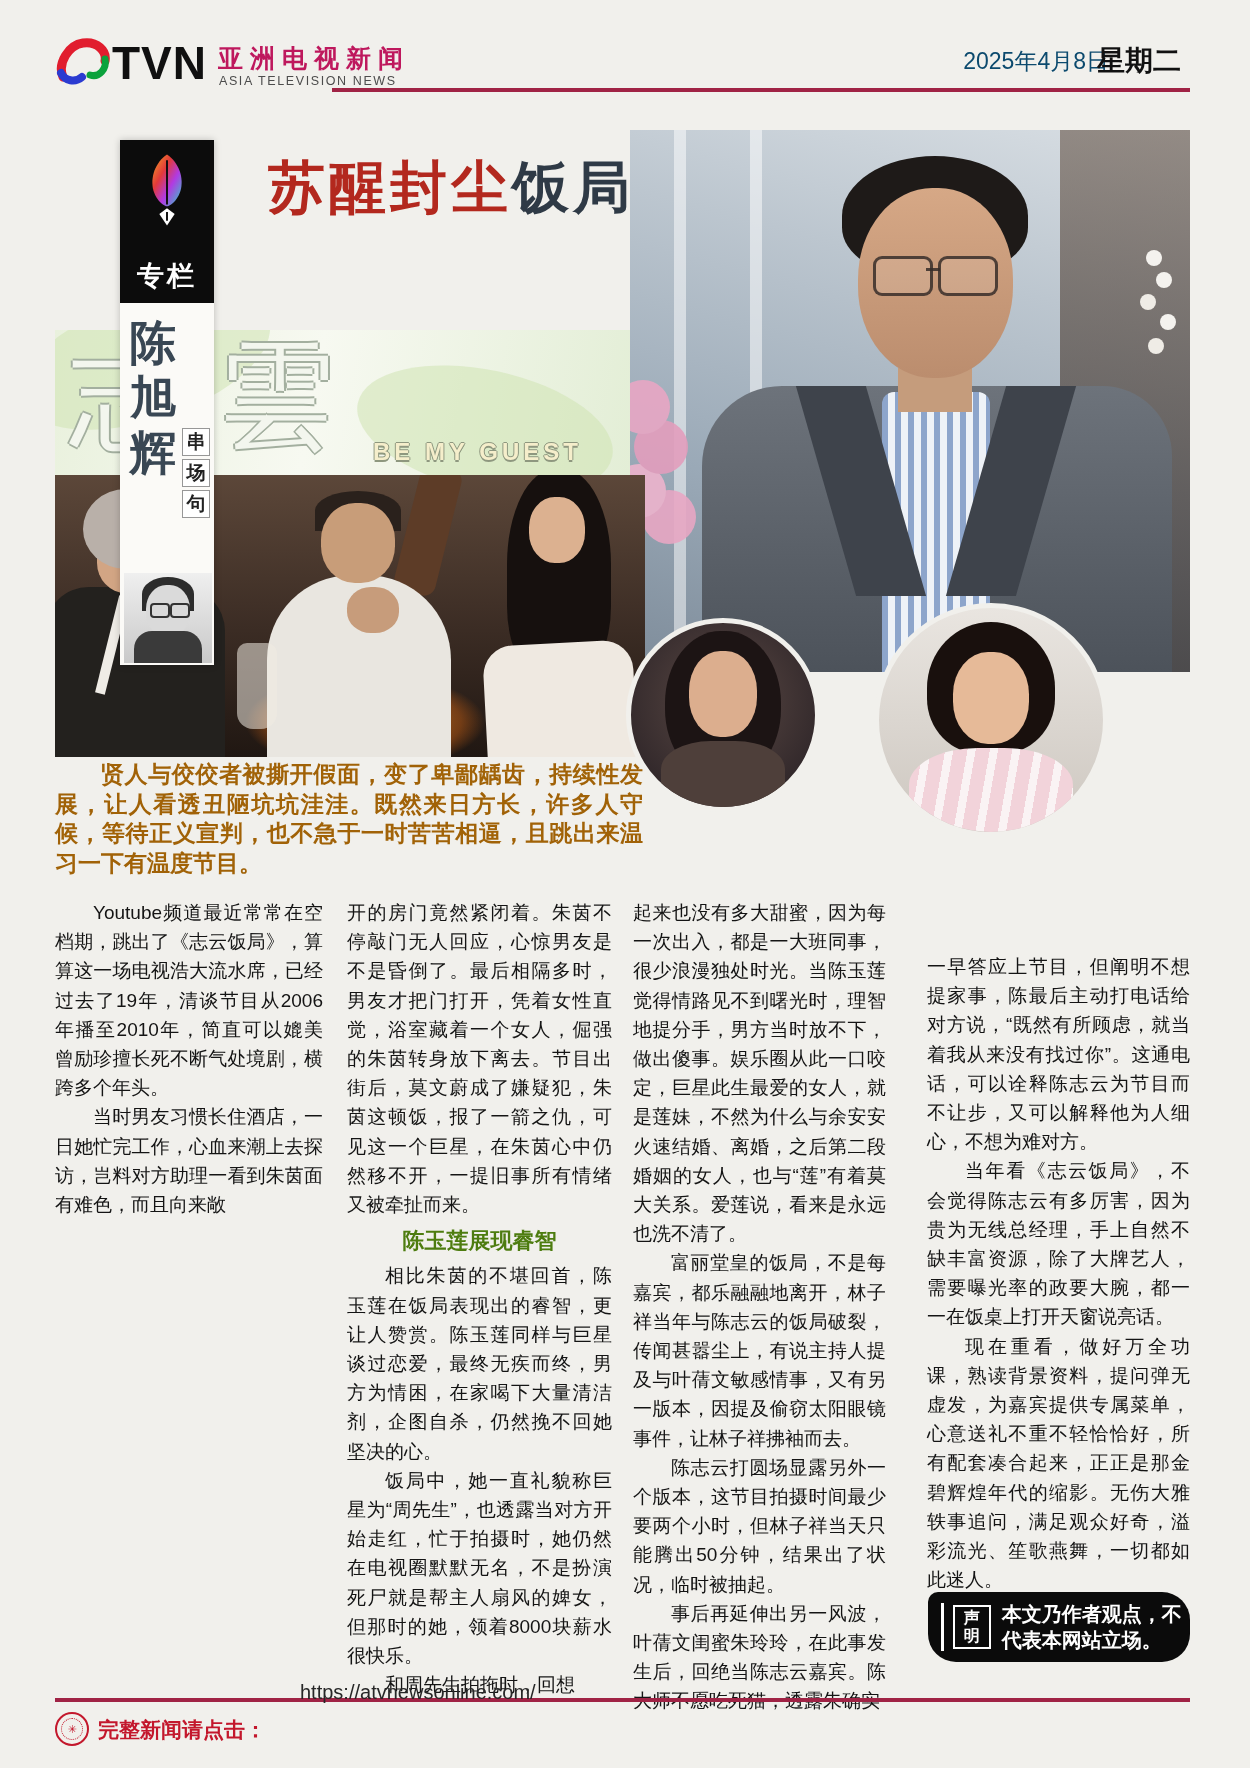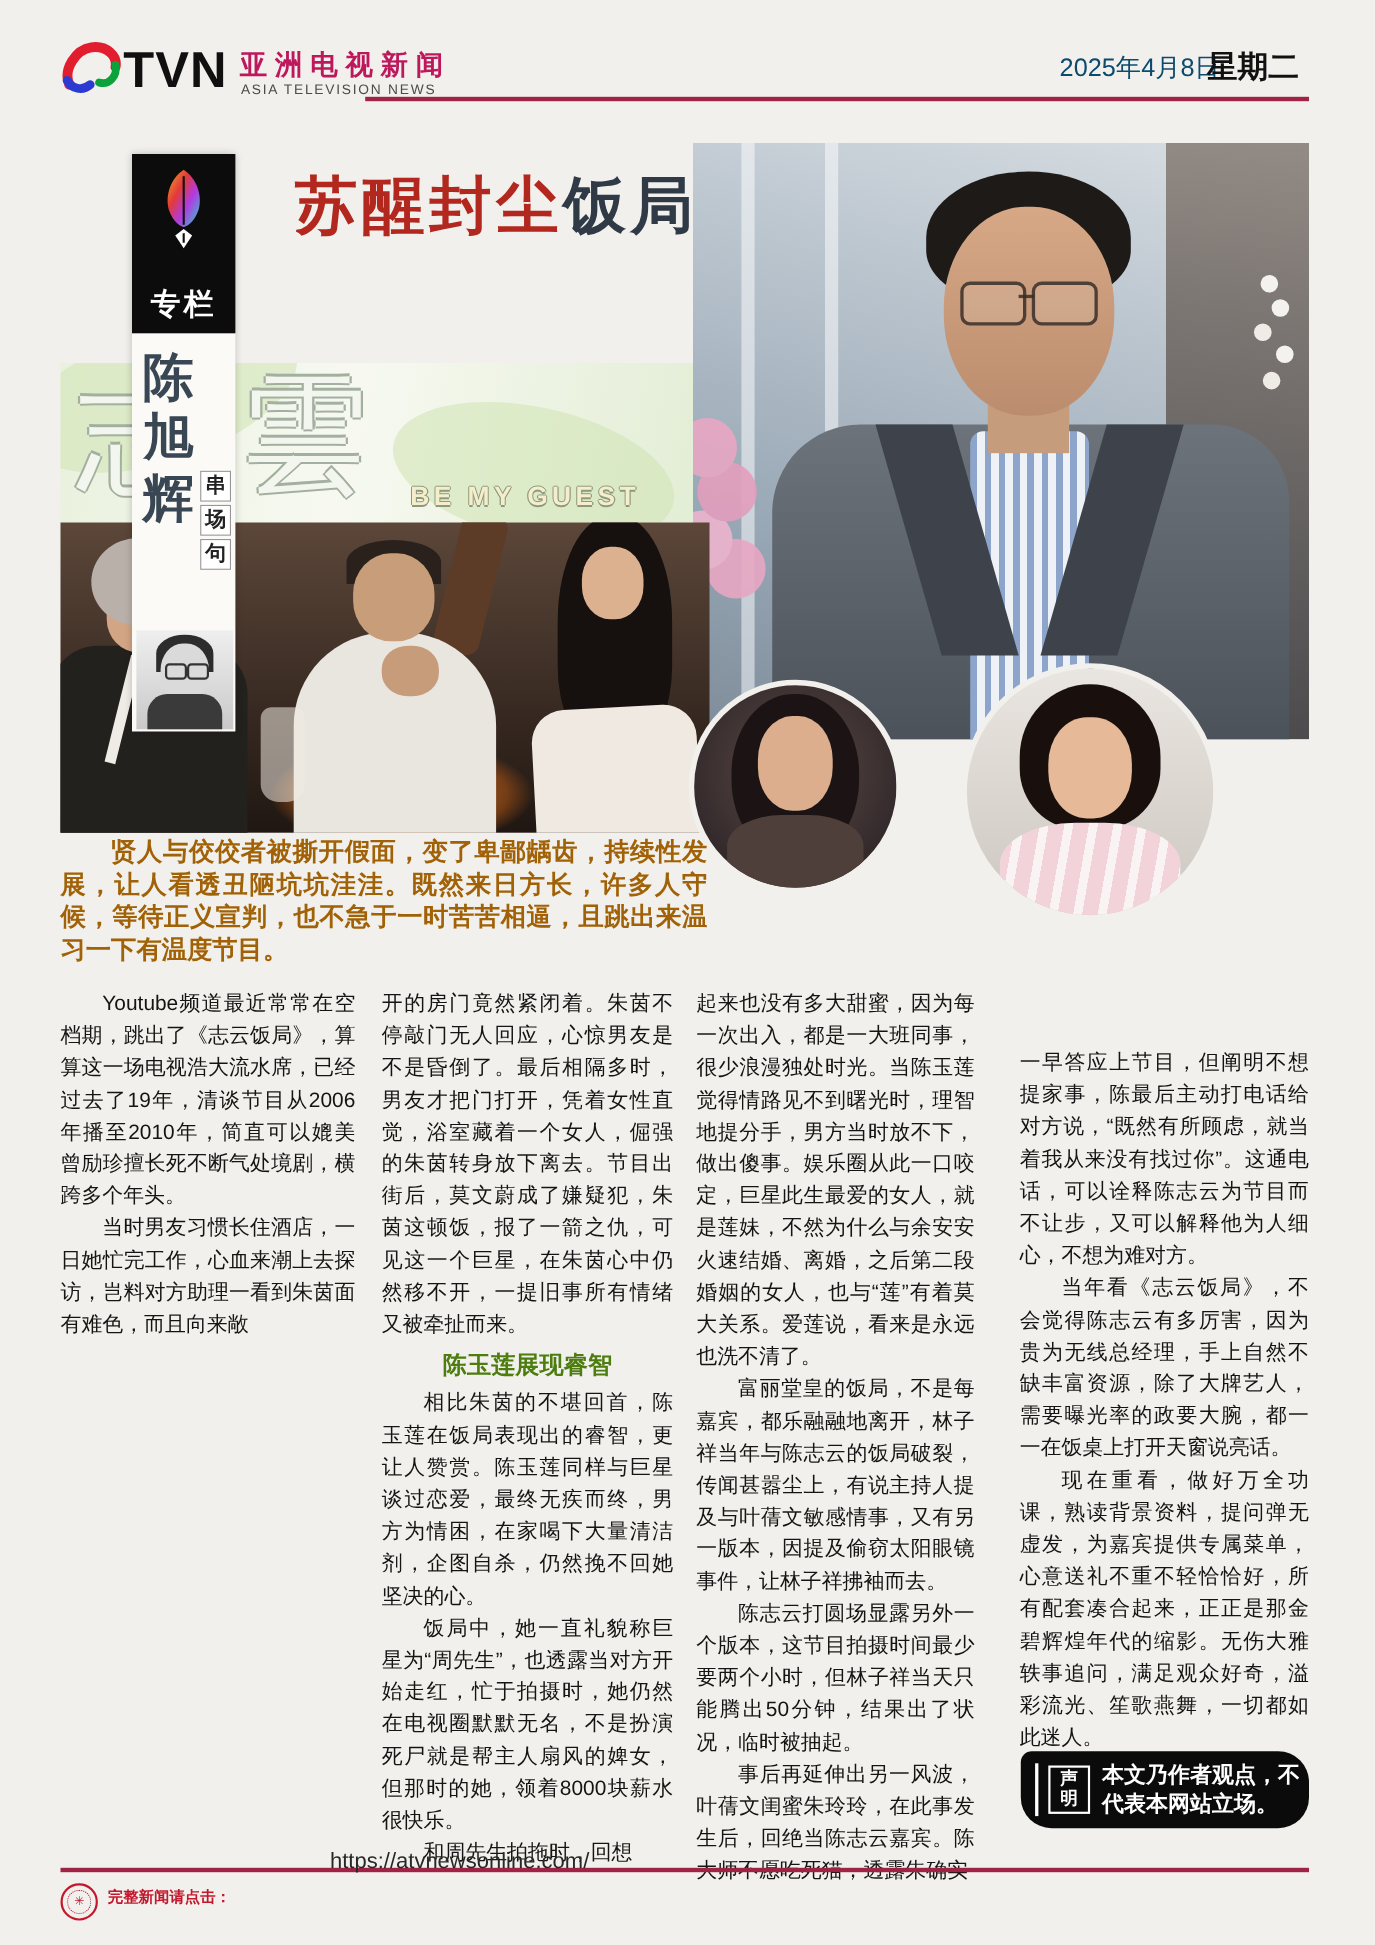--- a/index.html
+++ b/index.html
@@ -120,21 +120,21 @@
   .disc-label{width:26px;margin-left:9px;border:2px solid #fff;padding:2px 4px;color:#fff;
     font-size:16px;font-weight:800;line-height:18px;text-align:center;}
   .disc-text{margin-left:11px;width:190px;color:#fff;font-size:20px;font-weight:700;line-height:26px;}
 
   
   .ftr-rule{left:55px;top:1698px;width:1135px;height:4px;background:#a02345;}
   .seal{left:55px;top:1712px;width:30px;height:30px;border:2px solid #c3172c;border-radius:50%;
     display:flex;align-items:center;justify-content:center;}
   .seal-inner{width:20px;height:20px;border:1.5px dotted #c3172c;border-radius:50%;
     color:#c3172c;font-size:11px;line-height:20px;text-align:center;font-weight:700;}
-  .ftr-label{left:98px;top:1716px;font-size:14px;font-weight:800;color:#c3172c;}
+  .ftr-label{left:98px;top:1716px;font-size:21px;font-weight:800;color:#c3172c;}
   .ftr-url{left:300px;top:1681px;font-size:20px;color:#272727;}
 </style>
 </head>
 <body>
 
 <div class="abs logo-swirl">
   <svg width="58" height="56" viewBox="0 0 58 56">
     <path d="M8 44 C2 30 14 12 28 10 C42 8 52 18 50 28" fill="none" stroke="#e11d2e" stroke-width="9" stroke-linecap="round"></path>
     <path d="M6 40 C10 48 20 50 27 44" fill="none" stroke="#2b3bd1" stroke-width="8" stroke-linecap="round"></path>
     <path d="M50 26 C52 36 44 45 35 42" fill="none" stroke="#0ba23c" stroke-width="7" stroke-linecap="round"></path>

